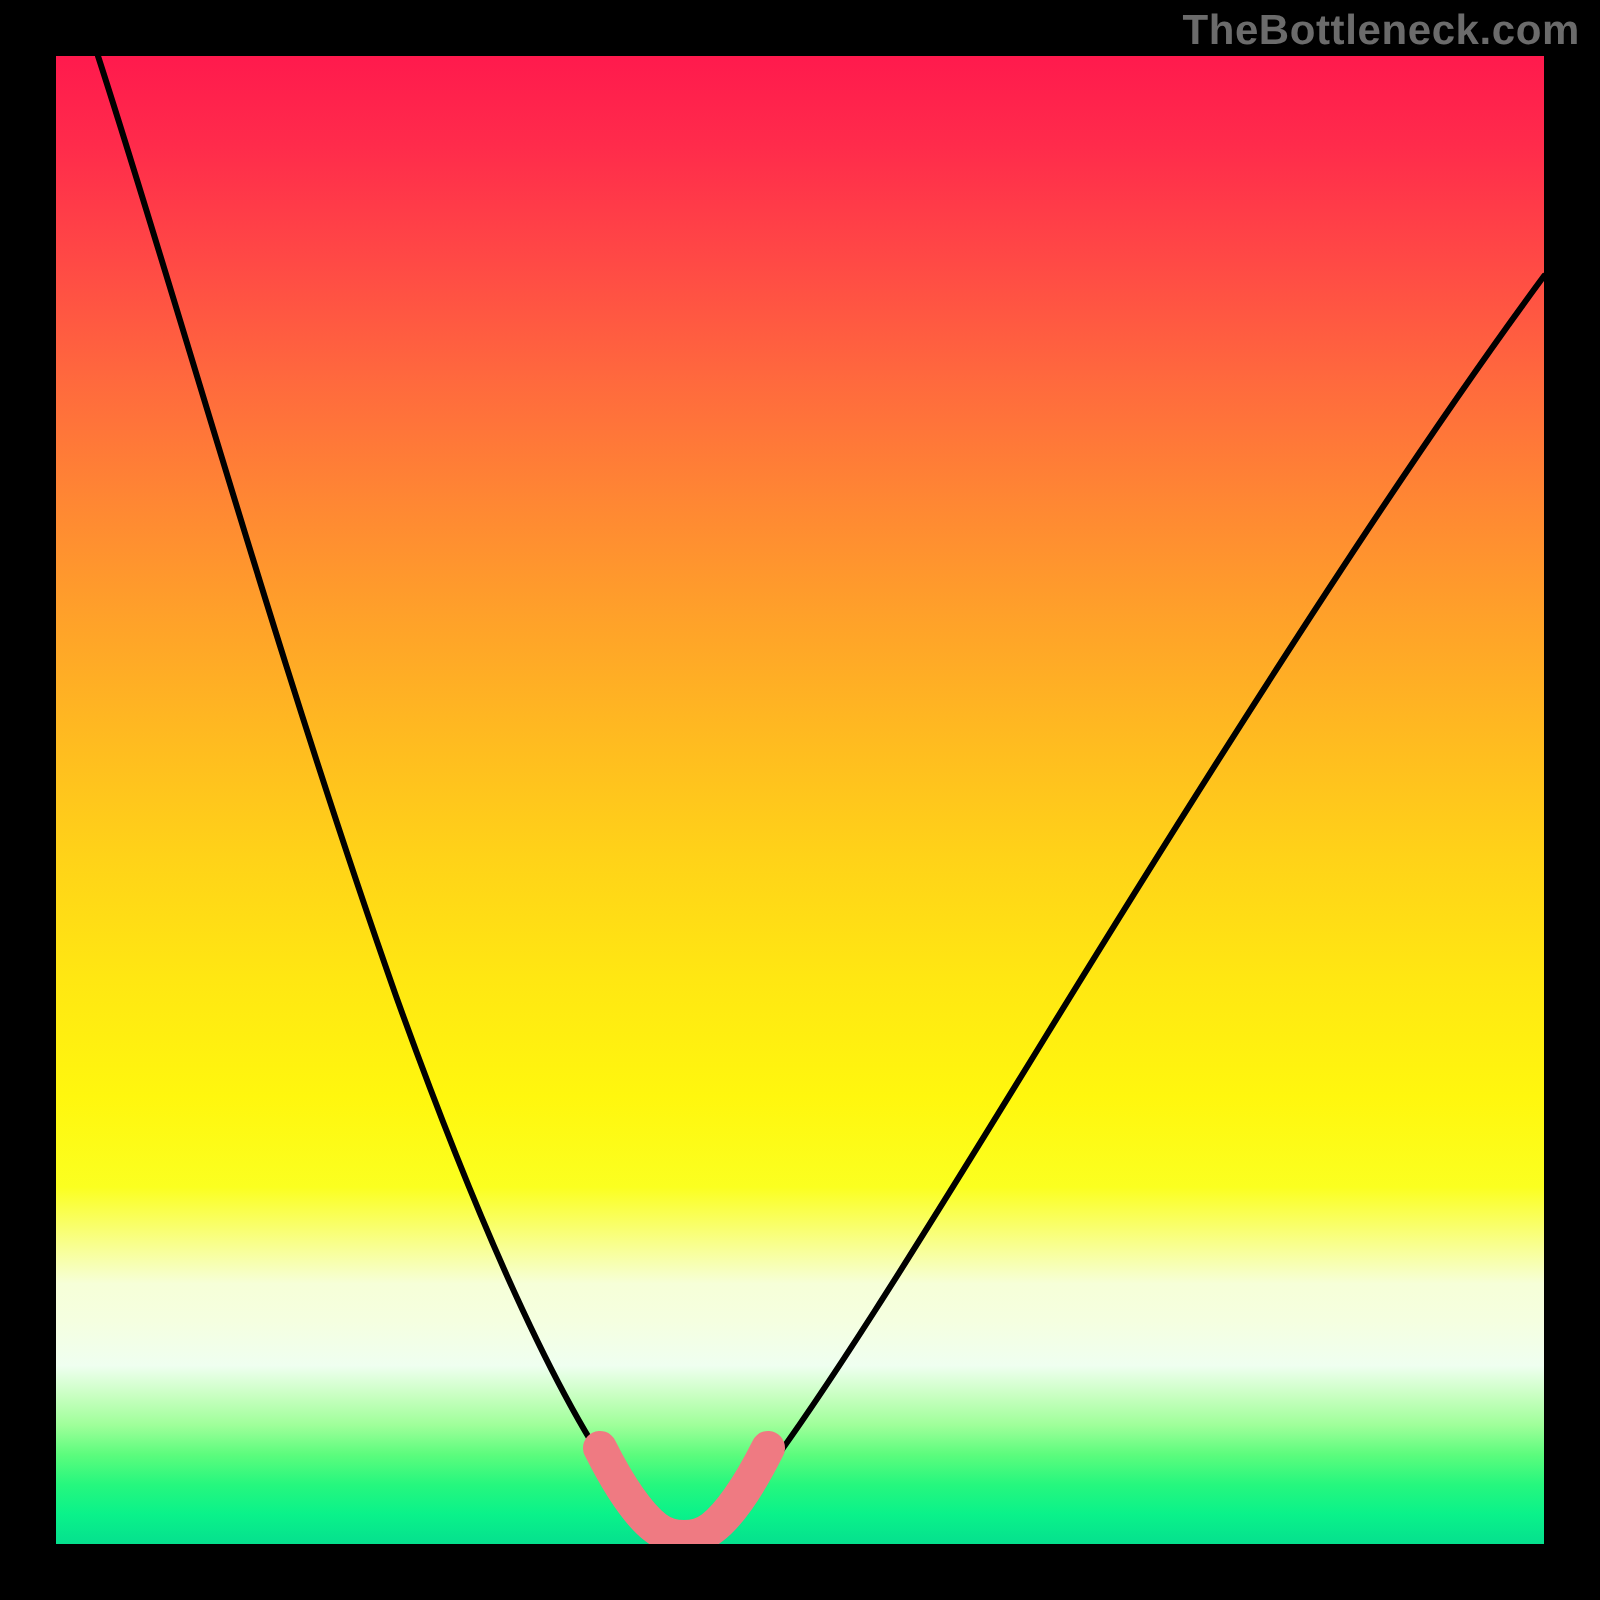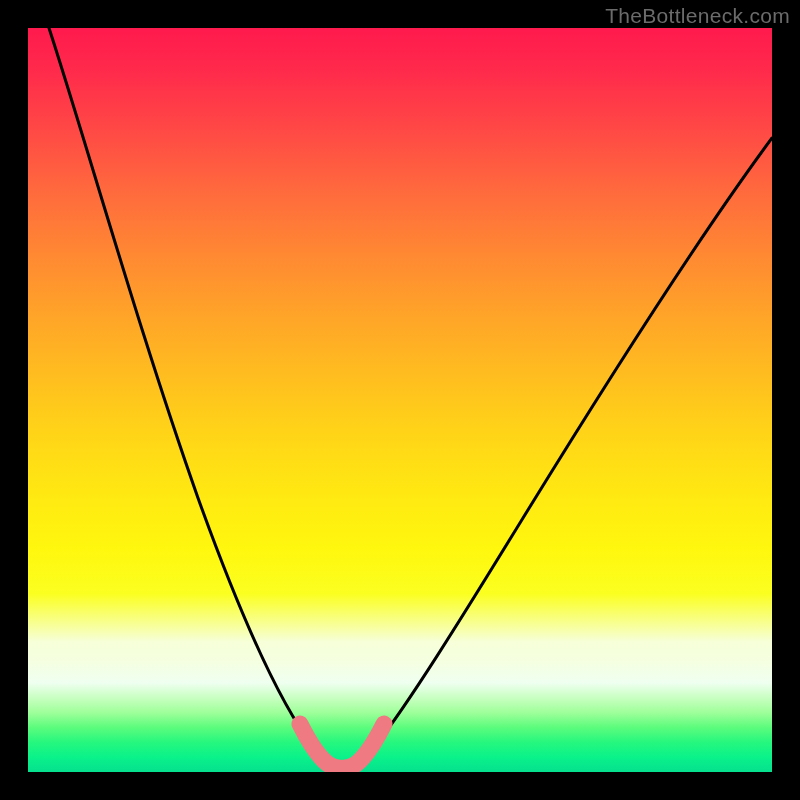--- a/index.html
+++ b/index.html
@@ -9,20 +9,21 @@
     height: 800px;
     background: #000;
     overflow: hidden;
     font-family: Arial, Helvetica, sans-serif;
   }
   .stage {
     position: relative;
     width: 800px;
     height: 656px;
     background: #000;
+    font-weight: bold;
   }
   .plot {
     position: absolute;
     left: 28px;
     top: 28px;
     width: 744px;
     height: 744px;
     overflow: hidden;
   }
   .gradient {

